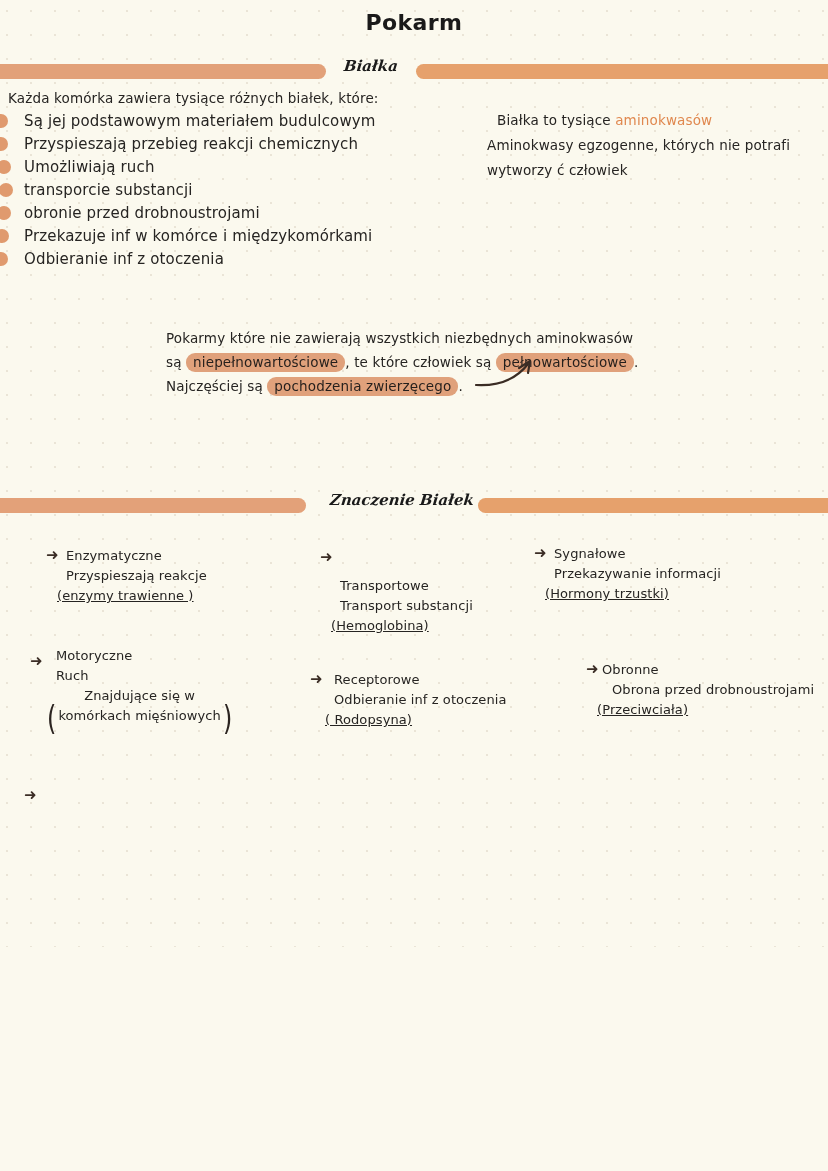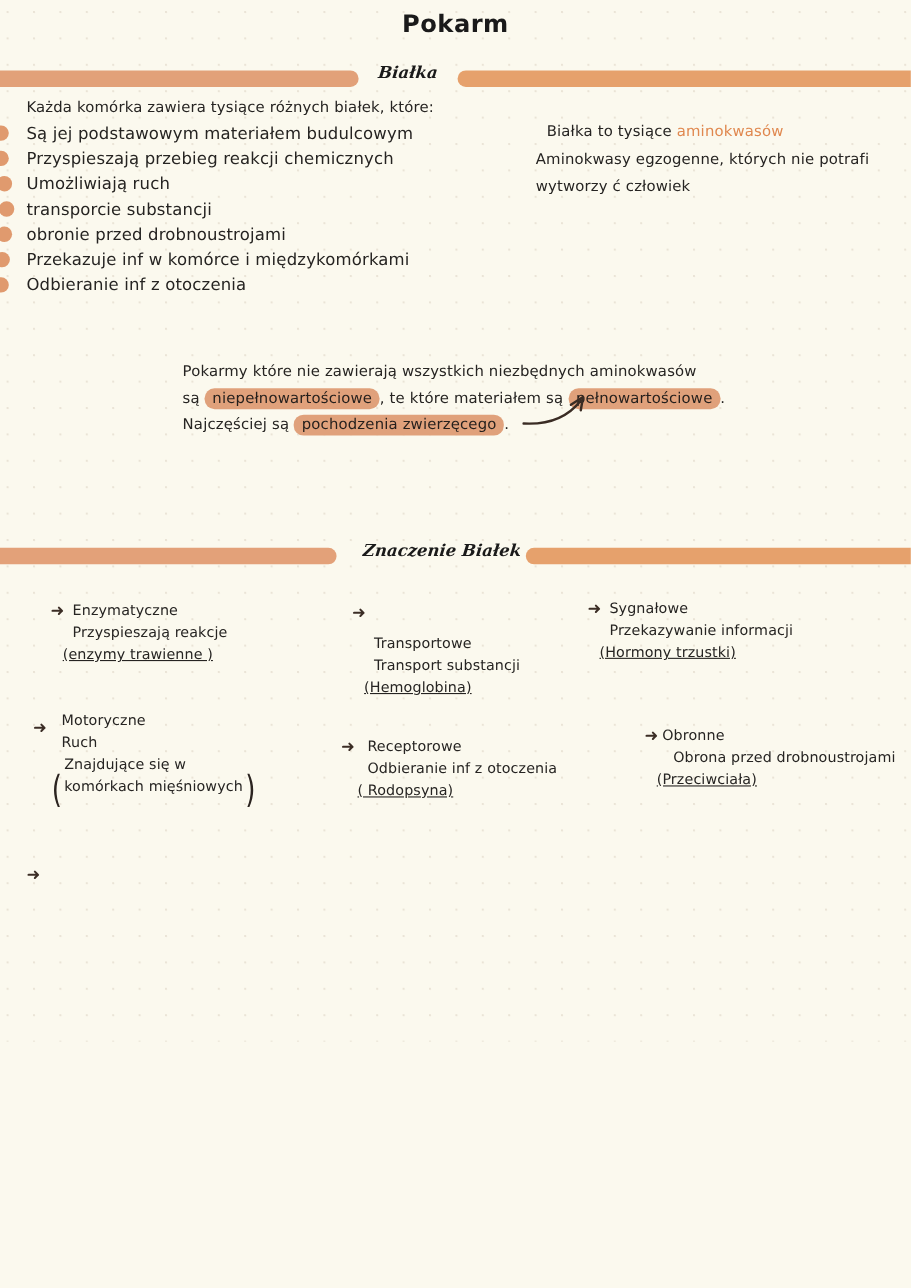--- a/index.html
+++ b/index.html
@@ -94,21 +94,21 @@
     background: #e09a6e;
   }
   .bullet-text {
     margin-left: 24px;
     font-size: 15px;
     color: #262422;
     letter-spacing: 0.15px;
     white-space: nowrap;
   }
   .intro-text {
-    margin-left: 24px;
+    margin-left: 8px;
     font-size: 13.5px;
     color: #262422;
     letter-spacing: 0.15px;
     white-space: nowrap;
   }
 
   
   .right-note {
     position: absolute;
     left: 497px;
@@ -237,21 +237,21 @@
   </div>
 
   <div class="right-note">
     <div class="line"><span>Białka to tysiące </span><span class="accent-word">aminokwasów</span></div>
     <div class="line" style="margin-left:-10px;">Aminokwasy egzogenne, których nie potrafi</div>
     <div class="line" style="margin-left:-10px;">wytworzy ć człowiek</div>
   </div>
 
   <div class="mid-para">
     <div class="pline">Pokarmy które nie zawierają  wszystkich niezbędnych aminokwasów</div>
-    <div class="pline"><span>są </span><span class="hl">niepełnowartościowe</span><span>, te które materiałem  są </span><span class="hl">pełnowartościowe</span><span>.</span></div>
+    <div class="pline"><span>są </span><span class="hl">niepełnowartościowe</span><span>, te które człowiek  są </span><span class="hl">pełnowartościowe</span><span>.</span></div>
     <div class="pline"><span>Najczęściej są </span><span class="hl">pochodzenia zwierzęcego</span><span>.</span></div>
     <svg class="curve-arrow" width="70" height="34" viewBox="0 0 70 34">
       <path d="M4,29 C22,30 42,26 56,8" stroke="#3a2c24" stroke-width="2.2" fill="none" stroke-linecap="round"></path>
       <path d="M58,5 L47,12 M58,5 L56,17" stroke="#3a2c24" stroke-width="2.2" fill="none" stroke-linecap="round"></path>
     </svg>
   </div>
 
   <div class="section-header" style="top:492px;">
     <div class="bar bar-left" style="width:320px; background:#e3a179;"></div>
     <div class="section-title" style="left:330px; width:120px;">Znaczenie Białek</div>
@@ -285,21 +285,21 @@
     </div>
   </div>
 
   <div class="item" style="left:30px; top:646px;">
     <span class="arrow" style="top:8px;">➜</span>
     <div class="lines" style="margin-left:26px;">
       <div class="l1">Motoryczne</div>
       <div class="l2">Ruch</div>
       <div class="twoline-paren">
         <span class="paren-tall">(</span><span class="inner">
-          <span style="display:block; line-height:20px;">Znajdujące się w</span>
+          <span style="display:block; line-height:20px;text-align:center;">Znajdujące się w</span>
           <span style="display:block; line-height:20px;">komórkach mięśniowych</span>
         </span><span class="paren-tall">)</span>
       </div>
     </div>
   </div>
 
   <div class="item" style="left:310px; top:670px;">
     <span class="arrow">➜</span>
     <div class="lines" style="margin-left:24px;">
       <div class="l1">Receptorowe</div>

